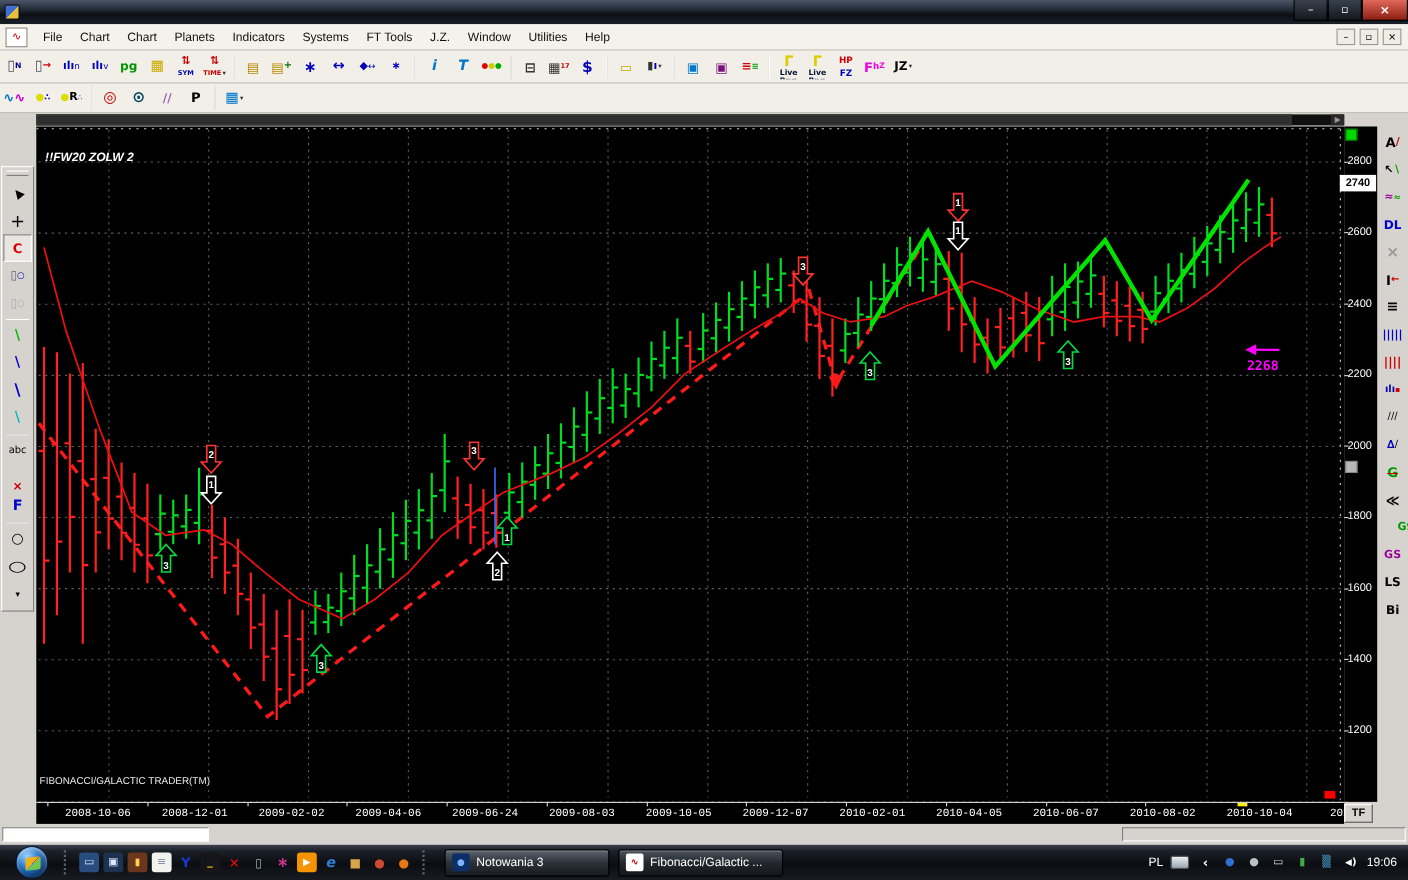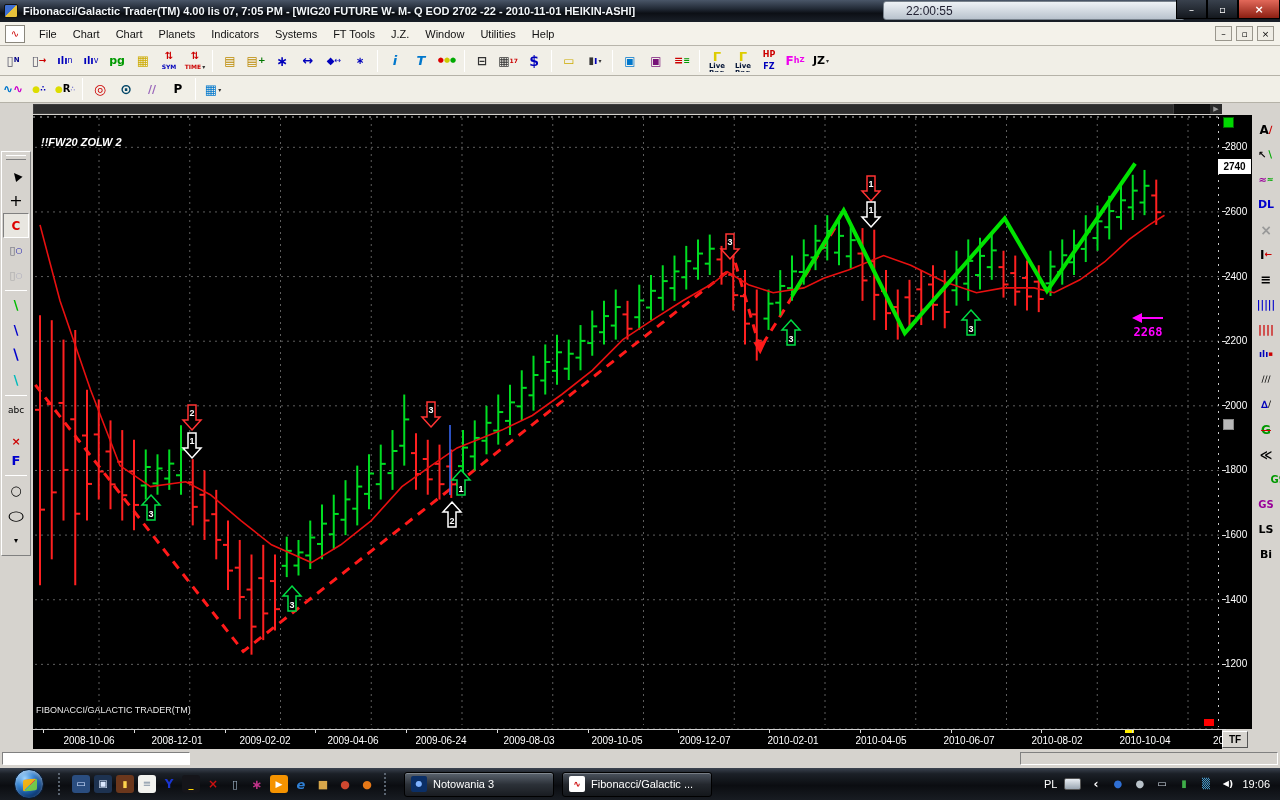--- a/index.html
+++ b/index.html
@@ -60,21 +60,21 @@
   .plot-wrap { left:33px; top:115px; width:1189px; height:614px; background:#000; }
   .price-col { left:1222px; top:115px; width:30px; height:614px; background:#000; }
   .ptick { position:absolute; left:0; width:4px; height:1px; background:#ddd; }
   .plabel { position:absolute; left:3px; width:26px; font-size:10px; color:#fff; text-align:left; }
   .cur-price { left:1218px; top:159px; width:33px; height:15px; background:#fff; color:#000;
     font-size:10px; font-weight:bold; display:flex; align-items:center; justify-content:center; }
   .grn-sq { left:1223px; top:117px; width:11px; height:11px; background:#00d800; border:1px solid #060; }
   .vthumb { left:1223px; top:419px; width:11px; height:11px; background:#b8b8b8; border:1px solid #888; }
   .date-strip { left:33px; top:729px; width:1189px; height:20px; background:#000; border-top:1px solid #cfcfcf; overflow:hidden; }
   .dtick { position:absolute; top:0; width:1px; height:3px; background:#ddd; }
-  .dlabel { position:absolute; top:5px; width:72px; text-align:center; font-size:10px; color:#fff; white-space:nowrap; }
+  .dlabel { position:absolute; top:5px; width:72px; text-align:center; font-size:10px; color:#fff; white-space:nowrap;font-family:Liberation Mono, monospace; }
   .ydash { position:absolute; top:0; left:1092px; width:9px; height:3px; background:#ffee00; }
   .tf-btn { left:1222px; top:731px; width:26px; height:17px; background:#d6d3ce; color:#000;
     border:1px solid #fff; border-right-color:#555; border-bottom-color:#555;
     font-size:10px; font-weight:bold; display:flex; align-items:center; justify-content:center; }
 
   
   .right-tools { left:1252px; top:117px; width:28px; display:flex; flex-direction:column; }
   .rt-btn { width:28px; height:25px; display:flex; align-items:center; justify-content:center; overflow:hidden; }
 
   
@@ -108,24 +108,20 @@
   .kbd-ic { width:17px; height:12px; background:linear-gradient(#e8edf2,#9aa6b2); border:1px solid #555; border-radius:2px; }
   .tray-ic { width:15px; height:15px; display:flex; align-items:center; justify-content:center; }
 </style>
 </head>
 <body>
 
 <div class="screen">
 
   <div class="abs titlebar">
     <div class="title-ic"></div>
-    <div class="title-text">Fibonacci/Galactic Trader(TM) 4.00 lis 07,  7:05 PM - [WIG20 FUTURE W- M- Q EOD  2702    -22 - 2010-11-01 HEIKIN-ASHI]</div>
-  </div>
-  <div class="abs clock-gadget">
-    <span>22:00:55</span>
   </div>
   <div class="abs winbtns">
     <div class="winbtn">–</div>
     <div class="winbtn">▫</div>
     <div class="winbtn close">×</div>
   </div>
 
   <div class="abs menubar">
     <div class="menu-doc-ic">∿</div>
     <div id="menu-items" style="display:flex">

